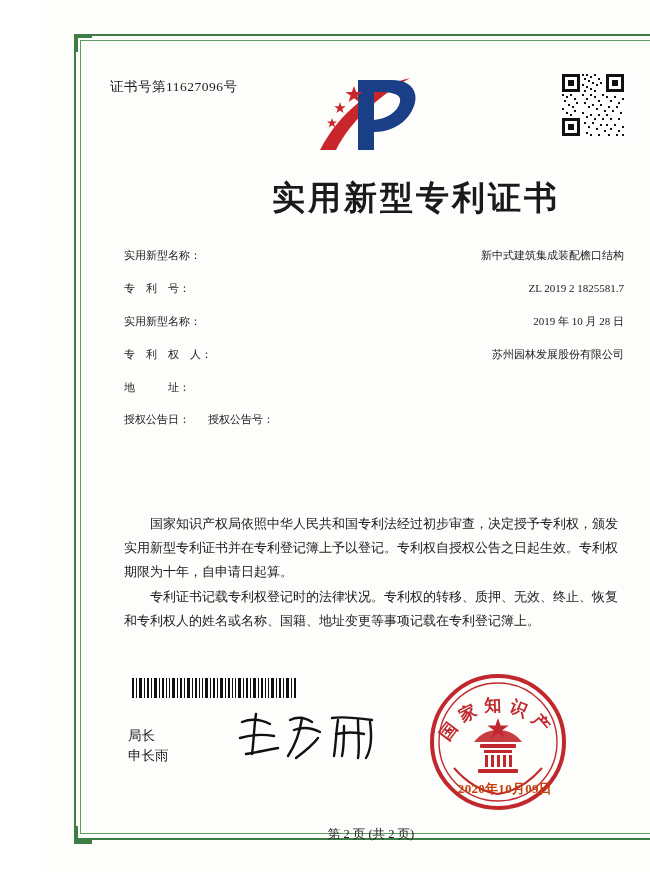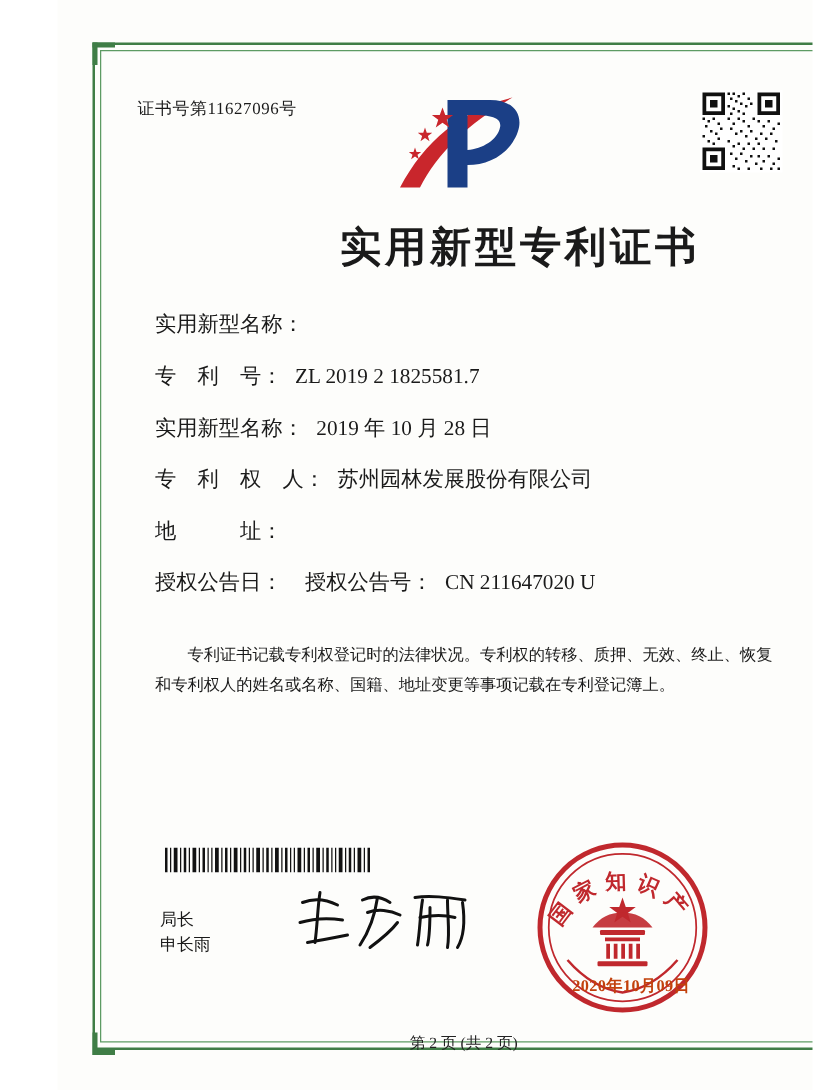--- a/index.html
+++ b/index.html
@@ -85,22 +85,23 @@
 
   .fields {
     position: absolute;
     left: 78px; top: 248px;
     width: 500px;
   }
   .field-row {
     display: flex;
     align-items: baseline;
     margin-bottom: 17.5px;
-    font-size: 17px;
+    font-size: 11px;
     line-height: 1.4;
+    text-align: right;
   }
   .field-label {
     flex: 0 0 auto;
     white-space: nowrap;
   }
   .field-value {
     flex: 1 1 auto;
     padding-left: 10px;
     white-space: nowrap;
     overflow: hidden;
@@ -298,44 +299,45 @@
         <polygon points="18,46 19.2,49.6 23,49.6 20,51.8 21.1,55.4 18,53.2 14.9,55.4 16,51.8 13,49.6 16.8,49.6"></polygon>
       </g>
     </svg>
   </div>
 
   <div class="title">实用新型专利证书</div>
 
   <div class="fields">
     <div class="field-row">
       <span class="field-label">实用新型名称：</span>
+      <span class="field-value">新中式建筑集成装配檐口结构</span>
     </div>
     <div class="field-row">
       <span class="field-label">专　利　号：</span>
       <span class="field-value">ZL 2019 2 1825581.7</span>
     </div>
     <div class="field-row">
       <span class="field-label">实用新型名称：</span>
       <span class="field-value">2019 年 10 月 28 日</span>
     </div>
     <div class="field-row">
       <span class="field-label">专　利　权　人：</span>
       <span class="field-value">苏州园林发展股份有限公司</span>
     </div>
     <div class="field-row">
       <span class="field-label">地　　　址：</span>
     </div>
     <div class="field-row dual">
       <span class="field-label">授权公告日：</span>
       <span class="field-label2">授权公告号：</span>
-      <span class="field-value2">CN 211647020 U</span>
     </div>
   </div>
 
   <div class="body-text">
+    <p>国家知识产权局依照中华人民共和国专利法经过初步审查，决定授予专利权，颁发实用新型专利证书并在专利登记簿上予以登记。专利权自授权公告之日起生效。专利权期限为十年，自申请日起算。</p>
     <p>专利证书记载专利权登记时的法律状况。专利权的转移、质押、无效、终止、恢复和专利权人的姓名或名称、国籍、地址变更等事项记载在专利登记簿上。</p>
   </div>
 
   <div class="barcode">
     <svg width="166" height="20" viewBox="0 0 166 20" aria-hidden="true">
       <g fill="#111">
         <rect x="0" y="0" width="2" height="20"></rect>
           <rect x="4" y="0" width="1" height="20"></rect>
           <rect x="7" y="0" width="3" height="20"></rect>
         <rect x="12" y="0" width="1" height="20"></rect>

